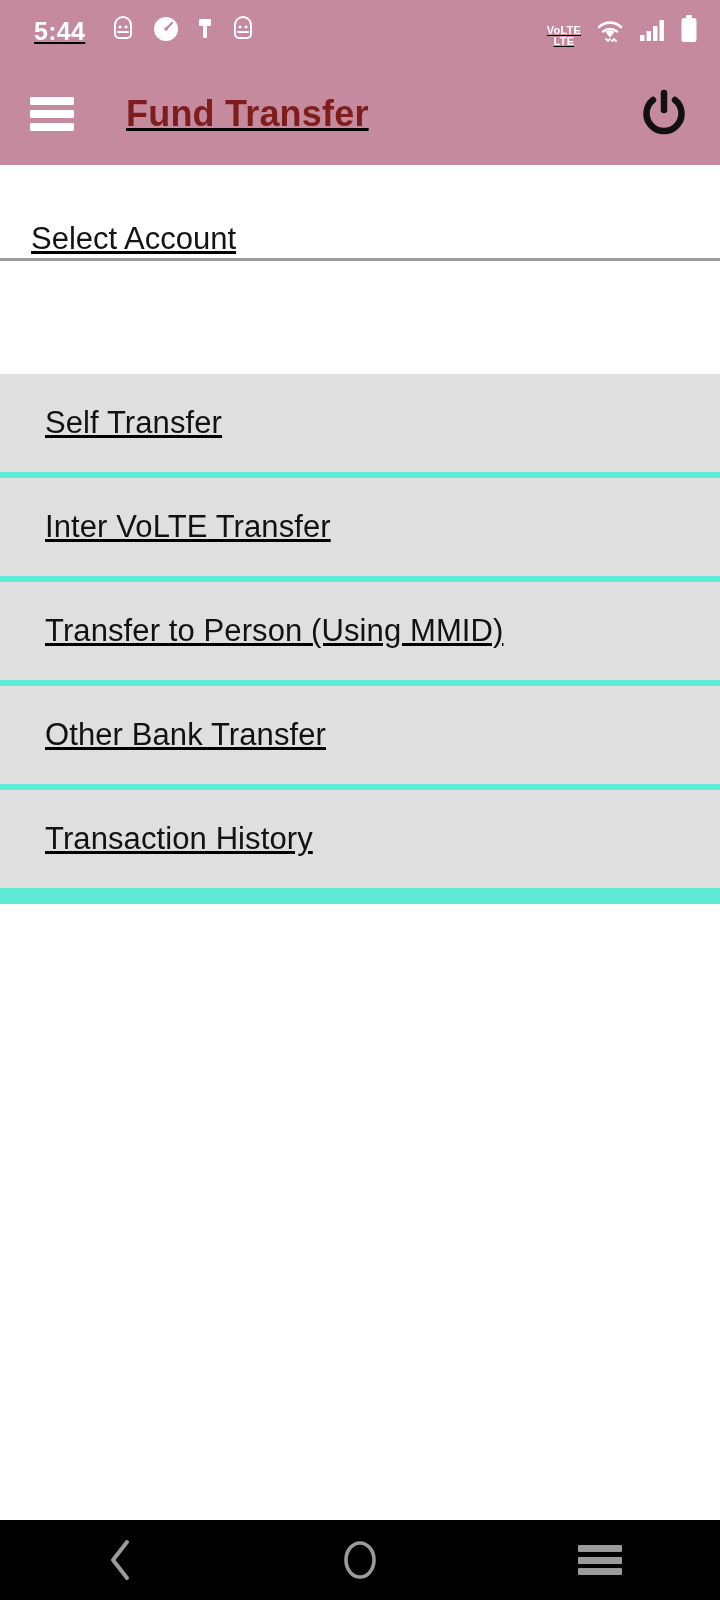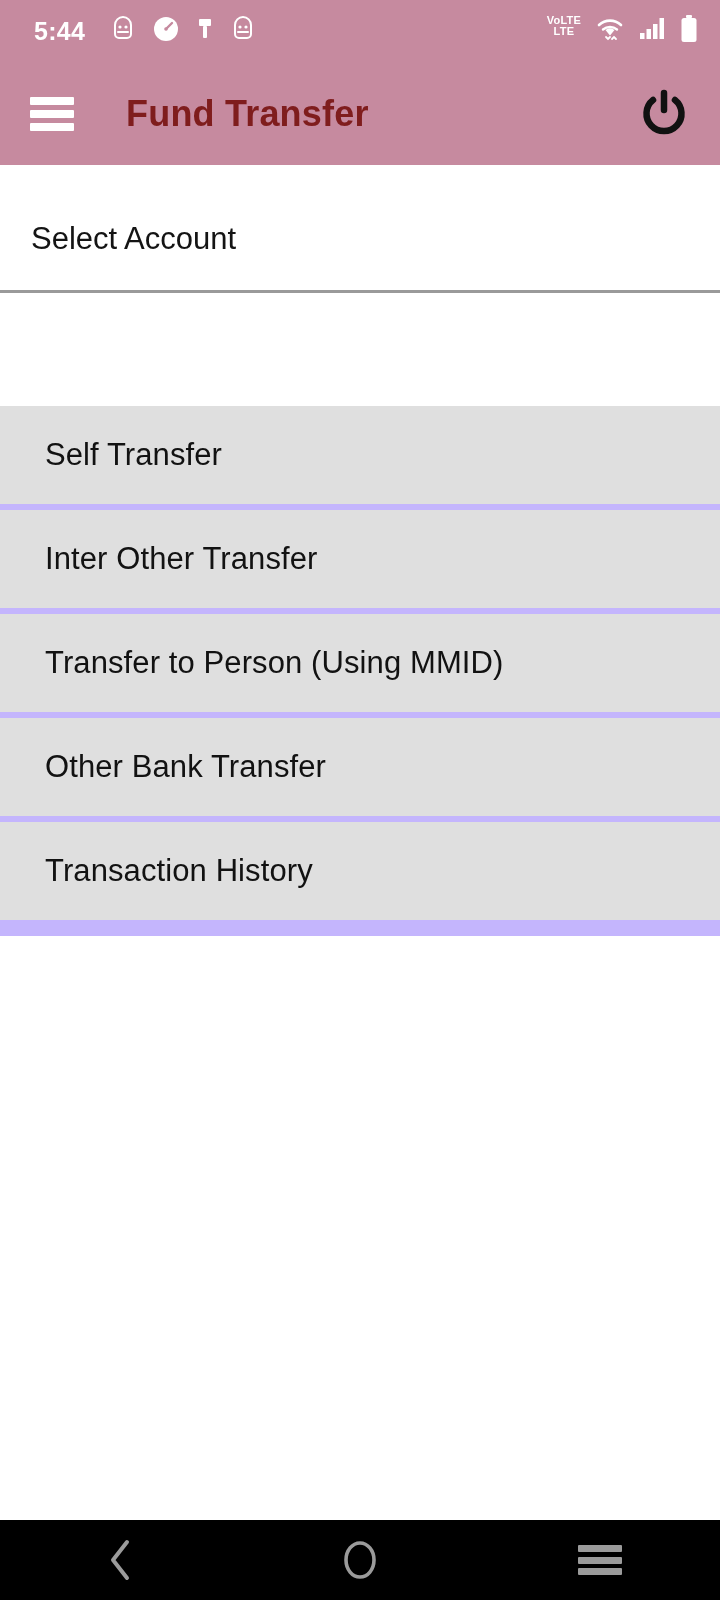--- a/index.html
+++ b/index.html
@@ -6,40 +6,40 @@
   html, body {
     width:720px; height:1600px;
     background:#ffffff;
     font-family:"Liberation Sans", sans-serif;
     overflow:hidden;
   }
   .phone {
     position:relative;
     width:720px; height:1600px;
     background:#ffffff;
-    display:flex; flex-direction:column;
+    display:flex; flex-direction:column;text-decoration:underline;
   }
 
   
   .statusbar {
     height:62px;
     background:#c68a9f;
     display:flex; align-items:center;
     padding:0 22px 0 34px;
     flex:0 0 auto;
   }
   .sb-time {
     color:#ffffff;
     font-size:25px;
     font-weight:bold;
     letter-spacing:0.3px;
     margin-right:26px;
   }
   .sb-left-icons { display:flex; align-items:center; gap:18px; }
-  .sb-right { margin-left:auto; display:flex; align-items:flex-start; gap:13px; }
+  .sb-right { margin-left:auto; display:flex; align-items:flex-end; gap:13px; }
   .sb-icon { display:block; }
   .volte {
     color:#ffffff;
     font-size:11px; font-weight:bold;
     line-height:11px;
     text-align:center;
     letter-spacing:0.2px;
   }
 
   
@@ -74,38 +74,37 @@
     display:flex; align-items:center; justify-content:center;
     cursor:pointer;
     flex:0 0 auto;
   }
 
   
   .select-account-area {
     background:#ffffff;
     flex:0 0 auto;
     padding-top:55px;
-    padding-bottom:32px;
     border-radius:18px;
   }
   .select-account-label {
     font-size:31px;
     color:#141414;
     padding-left:31px;
     line-height:38px;
   }
   .divider {
     height:3px;
     background:#9a9a9a;
     width:100%;
   }
   .spacer-gap { height:113px; background:#ffffff; flex:0 0 auto; }
 
   
-  .menu-list { flex:0 0 auto; background:#c4b5fd; }
+  .menu-list { flex:0 0 auto; background:#5eead4; }
   .menu-item {
     height:98px;
     background:#dfdfdf;
     display:flex; align-items:center;
     padding-left:45px;
     margin-bottom:6px;
     cursor:pointer;
   }
   .menu-item:last-child { margin-bottom:16px; }
   .menu-item-label {
@@ -237,21 +236,21 @@
   </div>
   <div class="divider"></div>
 
   <div class="spacer-gap"></div>
 
   <div class="menu-list">
     <div class="menu-item">
       <span class="menu-item-label">Self Transfer</span>
     </div>
     <div class="menu-item">
-      <span class="menu-item-label">Inter Other Transfer</span>
+      <span class="menu-item-label">Inter VoLTE Transfer</span>
     </div>
     <div class="menu-item">
       <span class="menu-item-label">Transfer to Person (Using MMID)</span>
     </div>
     <div class="menu-item">
       <span class="menu-item-label">Other Bank Transfer</span>
     </div>
     <div class="menu-item">
       <span class="menu-item-label">Transaction History</span>
     </div>

